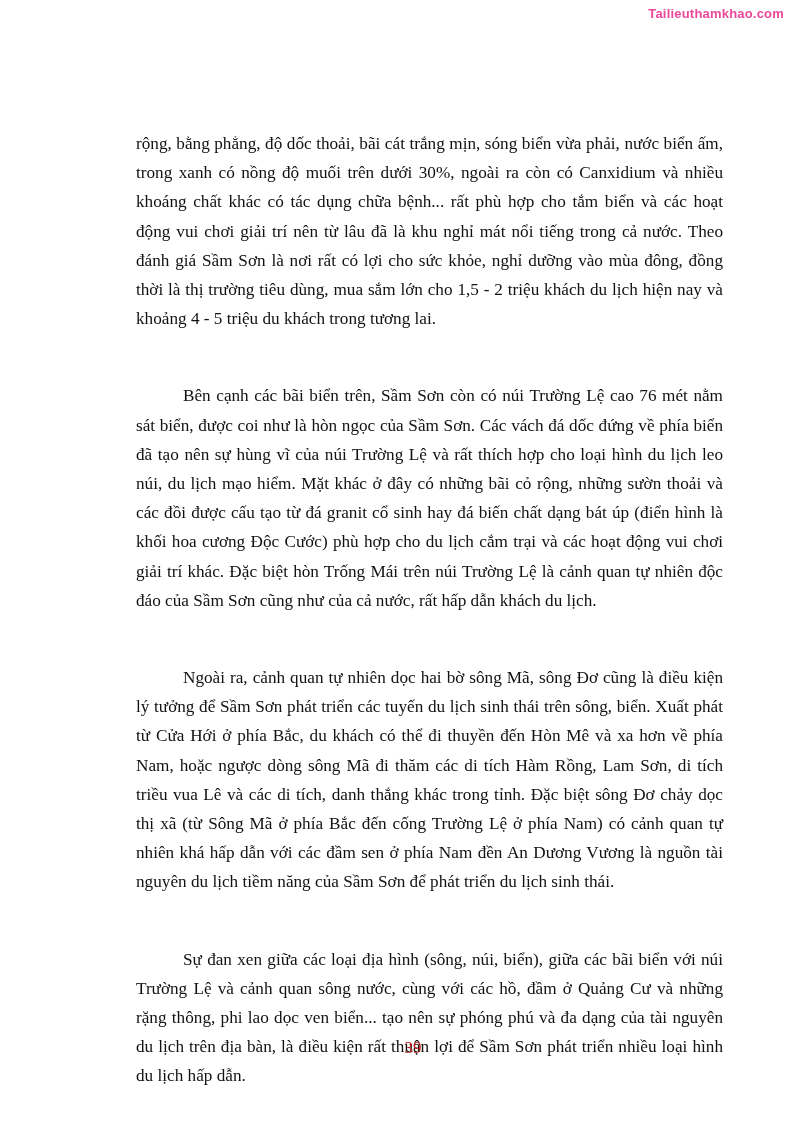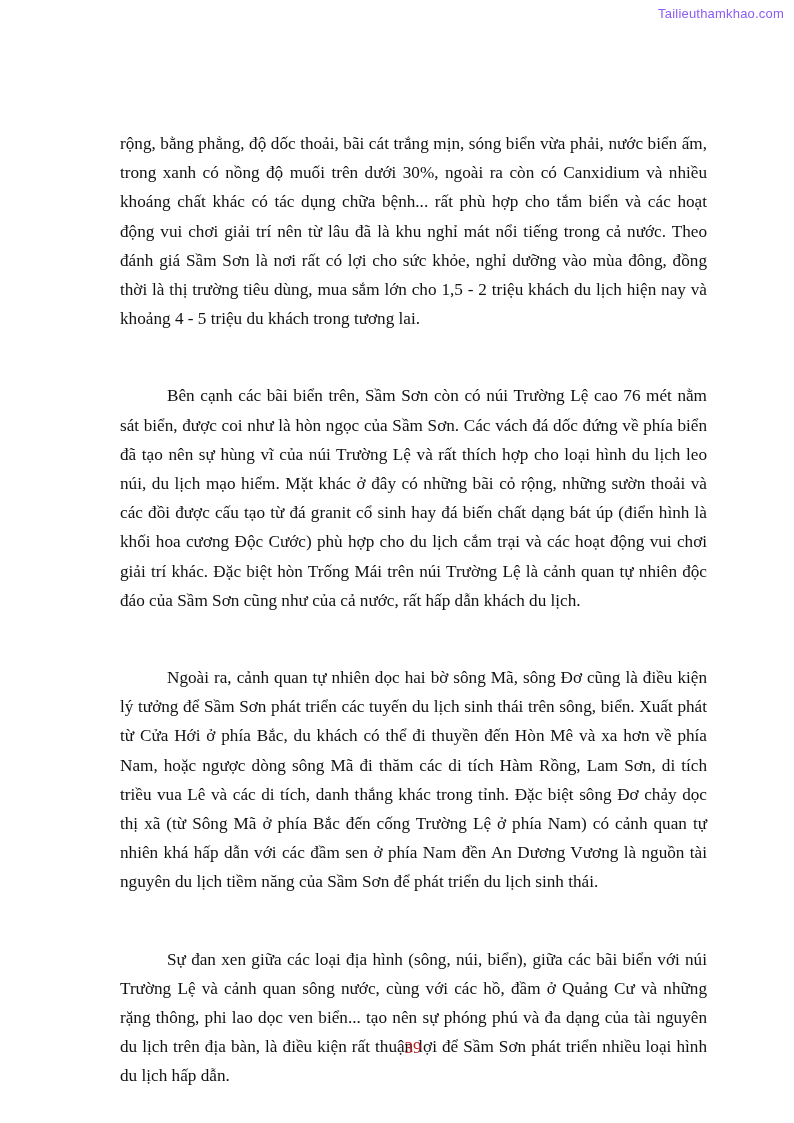--- a/index.html
+++ b/index.html
@@ -14,26 +14,27 @@
       overflow: hidden;
       font-family: "Liberation Serif", "DejaVu Serif", serif;
       color: #111111;
     }
     .watermark {
       position: absolute;
       top: 6px;
       right: 10px;
       font-family: "Liberation Sans", "DejaVu Sans", sans-serif;
       font-size: 13px;
-      color: #8b5cf6;
+      color: #ec4899;
       letter-spacing: 0.2px;
+      font-weight: bold;
     }
     .page-body {
       position: absolute;
-      left: 120px;
+      left: 136px;
       top: 129px;
       width: 587px;
     }
     .para {
       margin: 0;
       font-size: 17.2px;
       line-height: 29.2px;
       text-align: justify;
       text-align-last: left;
     }

